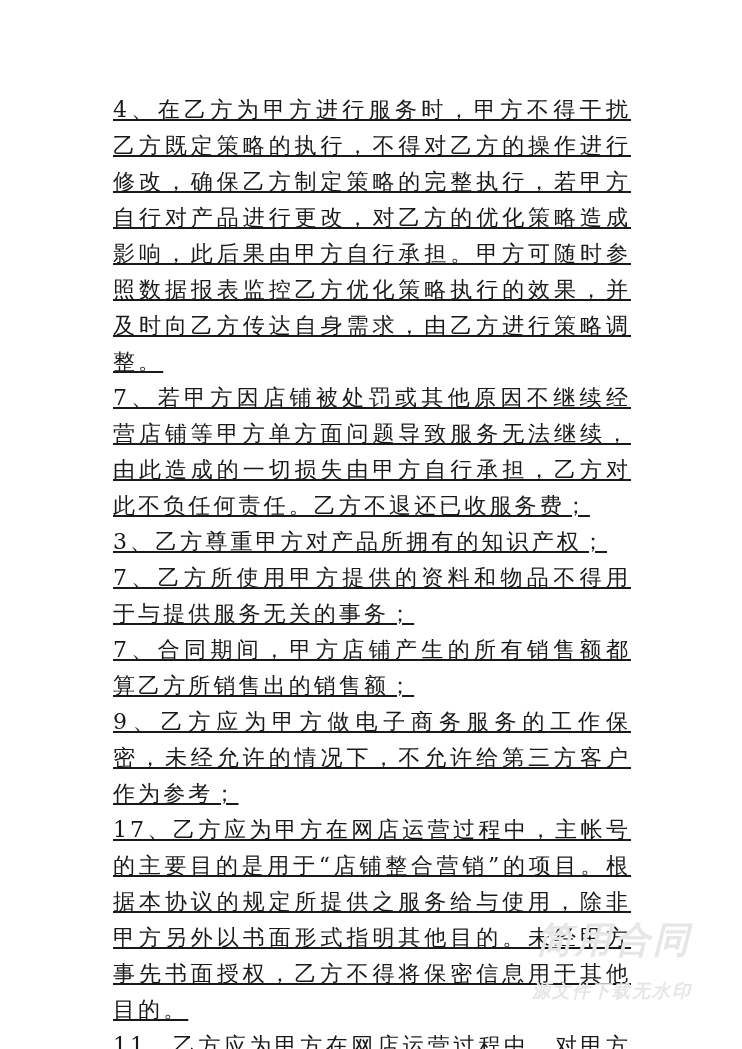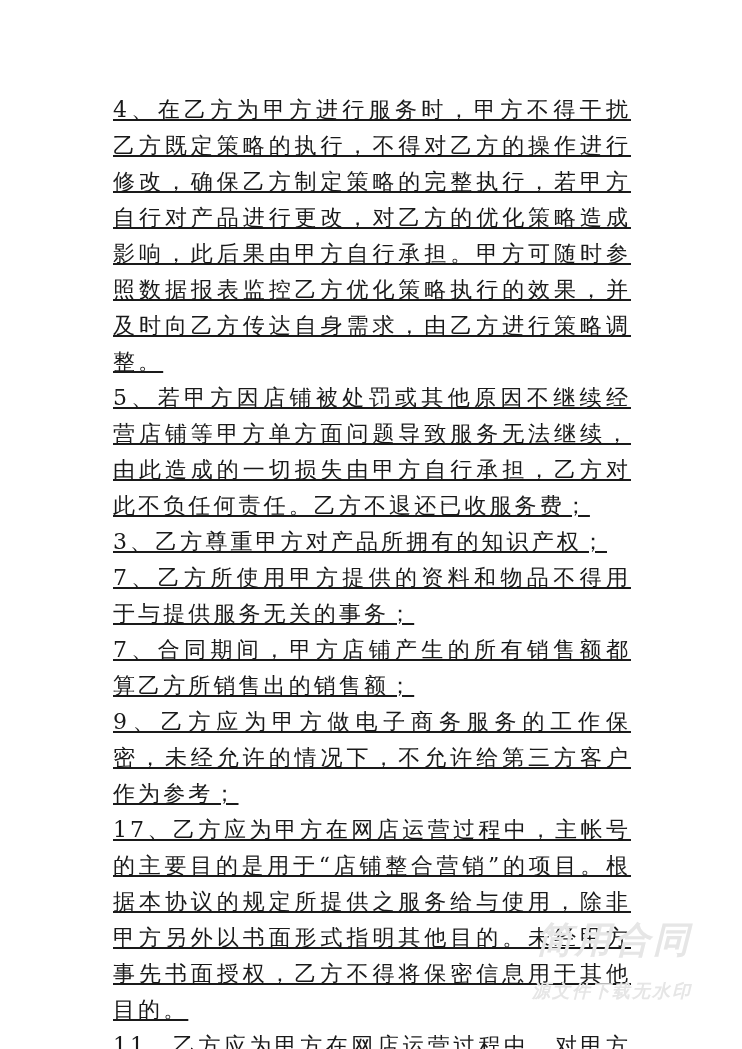--- a/index.html
+++ b/index.html
@@ -50,21 +50,21 @@
       line-height: 26px;
       display: block;
       margin-top: 16px;
     }
   </style>
 </head>
 <body>
 
 <div class="page">
   <p class="para">4、在乙方为甲方进行服务时，甲方不得干扰乙方既定策略的执行，不得对乙方的操作进行修改，确保乙方制定策略的完整执行，若甲方自行对产品进行更改，对乙方的优化策略造成影响，此后果由甲方自行承担。甲方可随时参照数据报表监控乙方优化策略执行的效果，并及时向乙方传达自身需求，由乙方进行策略调整。</p>
-  <p class="para">5、若甲方因店铺被处罚或其他原因不继续经营店铺等甲方单方面问题导致服务无法继续，由此造成的一切损失由甲方自行承担，乙方对此不负任何责任。乙方不退还已收服务费；</p>
+  <p class="para">7、若甲方因店铺被处罚或其他原因不继续经营店铺等甲方单方面问题导致服务无法继续，由此造成的一切损失由甲方自行承担，乙方对此不负任何责任。乙方不退还已收服务费；</p>
   <p class="para">3、乙方尊重甲方对产品所拥有的知识产权；</p>
   <p class="para">7、乙方所使用甲方提供的资料和物品不得用于与提供服务无关的事务；</p>
   <p class="para">7、合同期间，甲方店铺产生的所有销售额都算乙方所销售出的销售额；</p>
   <p class="para">9、乙方应为甲方做电子商务服务的工作保密，未经允许的情况下，不允许给第三方客户作为参考；</p>
   <p class="para">17、乙方应为甲方在网店运营过程中，主帐号的主要目的是用于“店铺整合营销”的项目。根据本协议的规定所提供之服务给与使用，除非甲方另外以书面形式指明其他目的。未经甲方事先书面授权，乙方不得将保密信息用于其他目的。</p>
   <p class="para">11、乙方应为甲方在网店运营过程中，对甲方所委托的网店店铺主帐号进行保密，未经甲方允许的情况下，不得透露给第三方公司。</p>
   <p class="para">乙方应为甲方在网店运营过程中：</p>
 </div>
 
 <div class="watermark">

